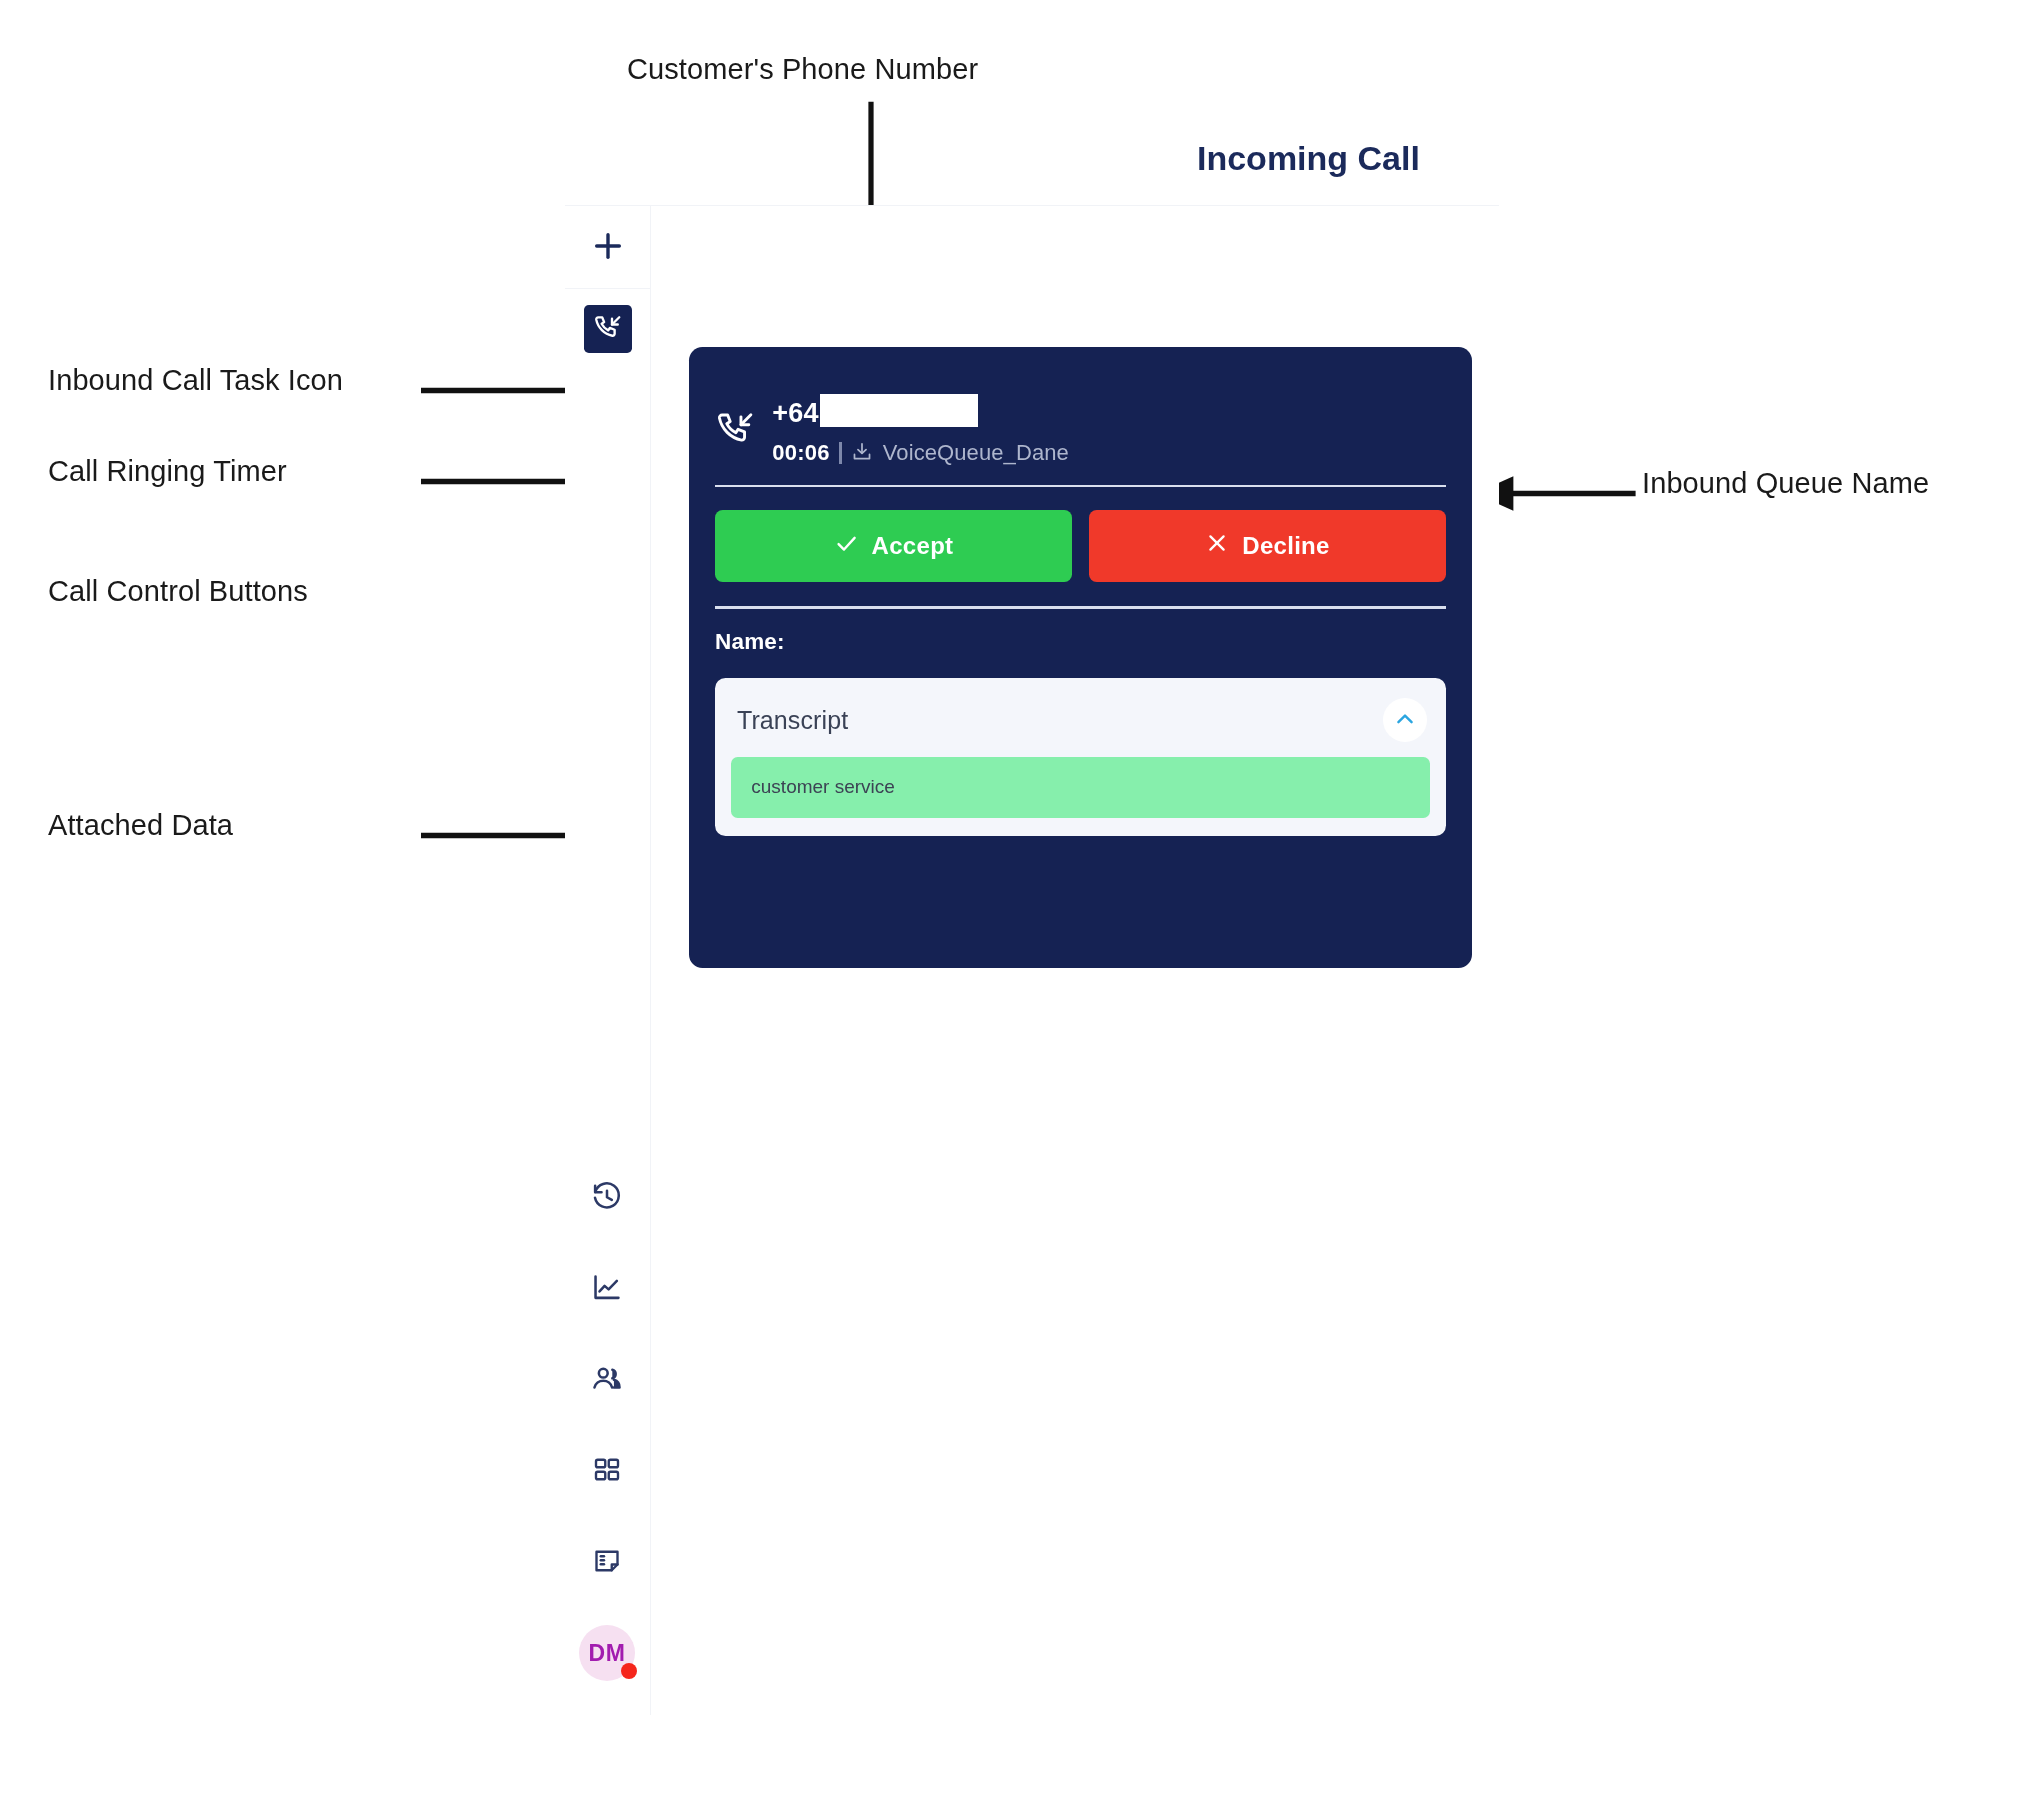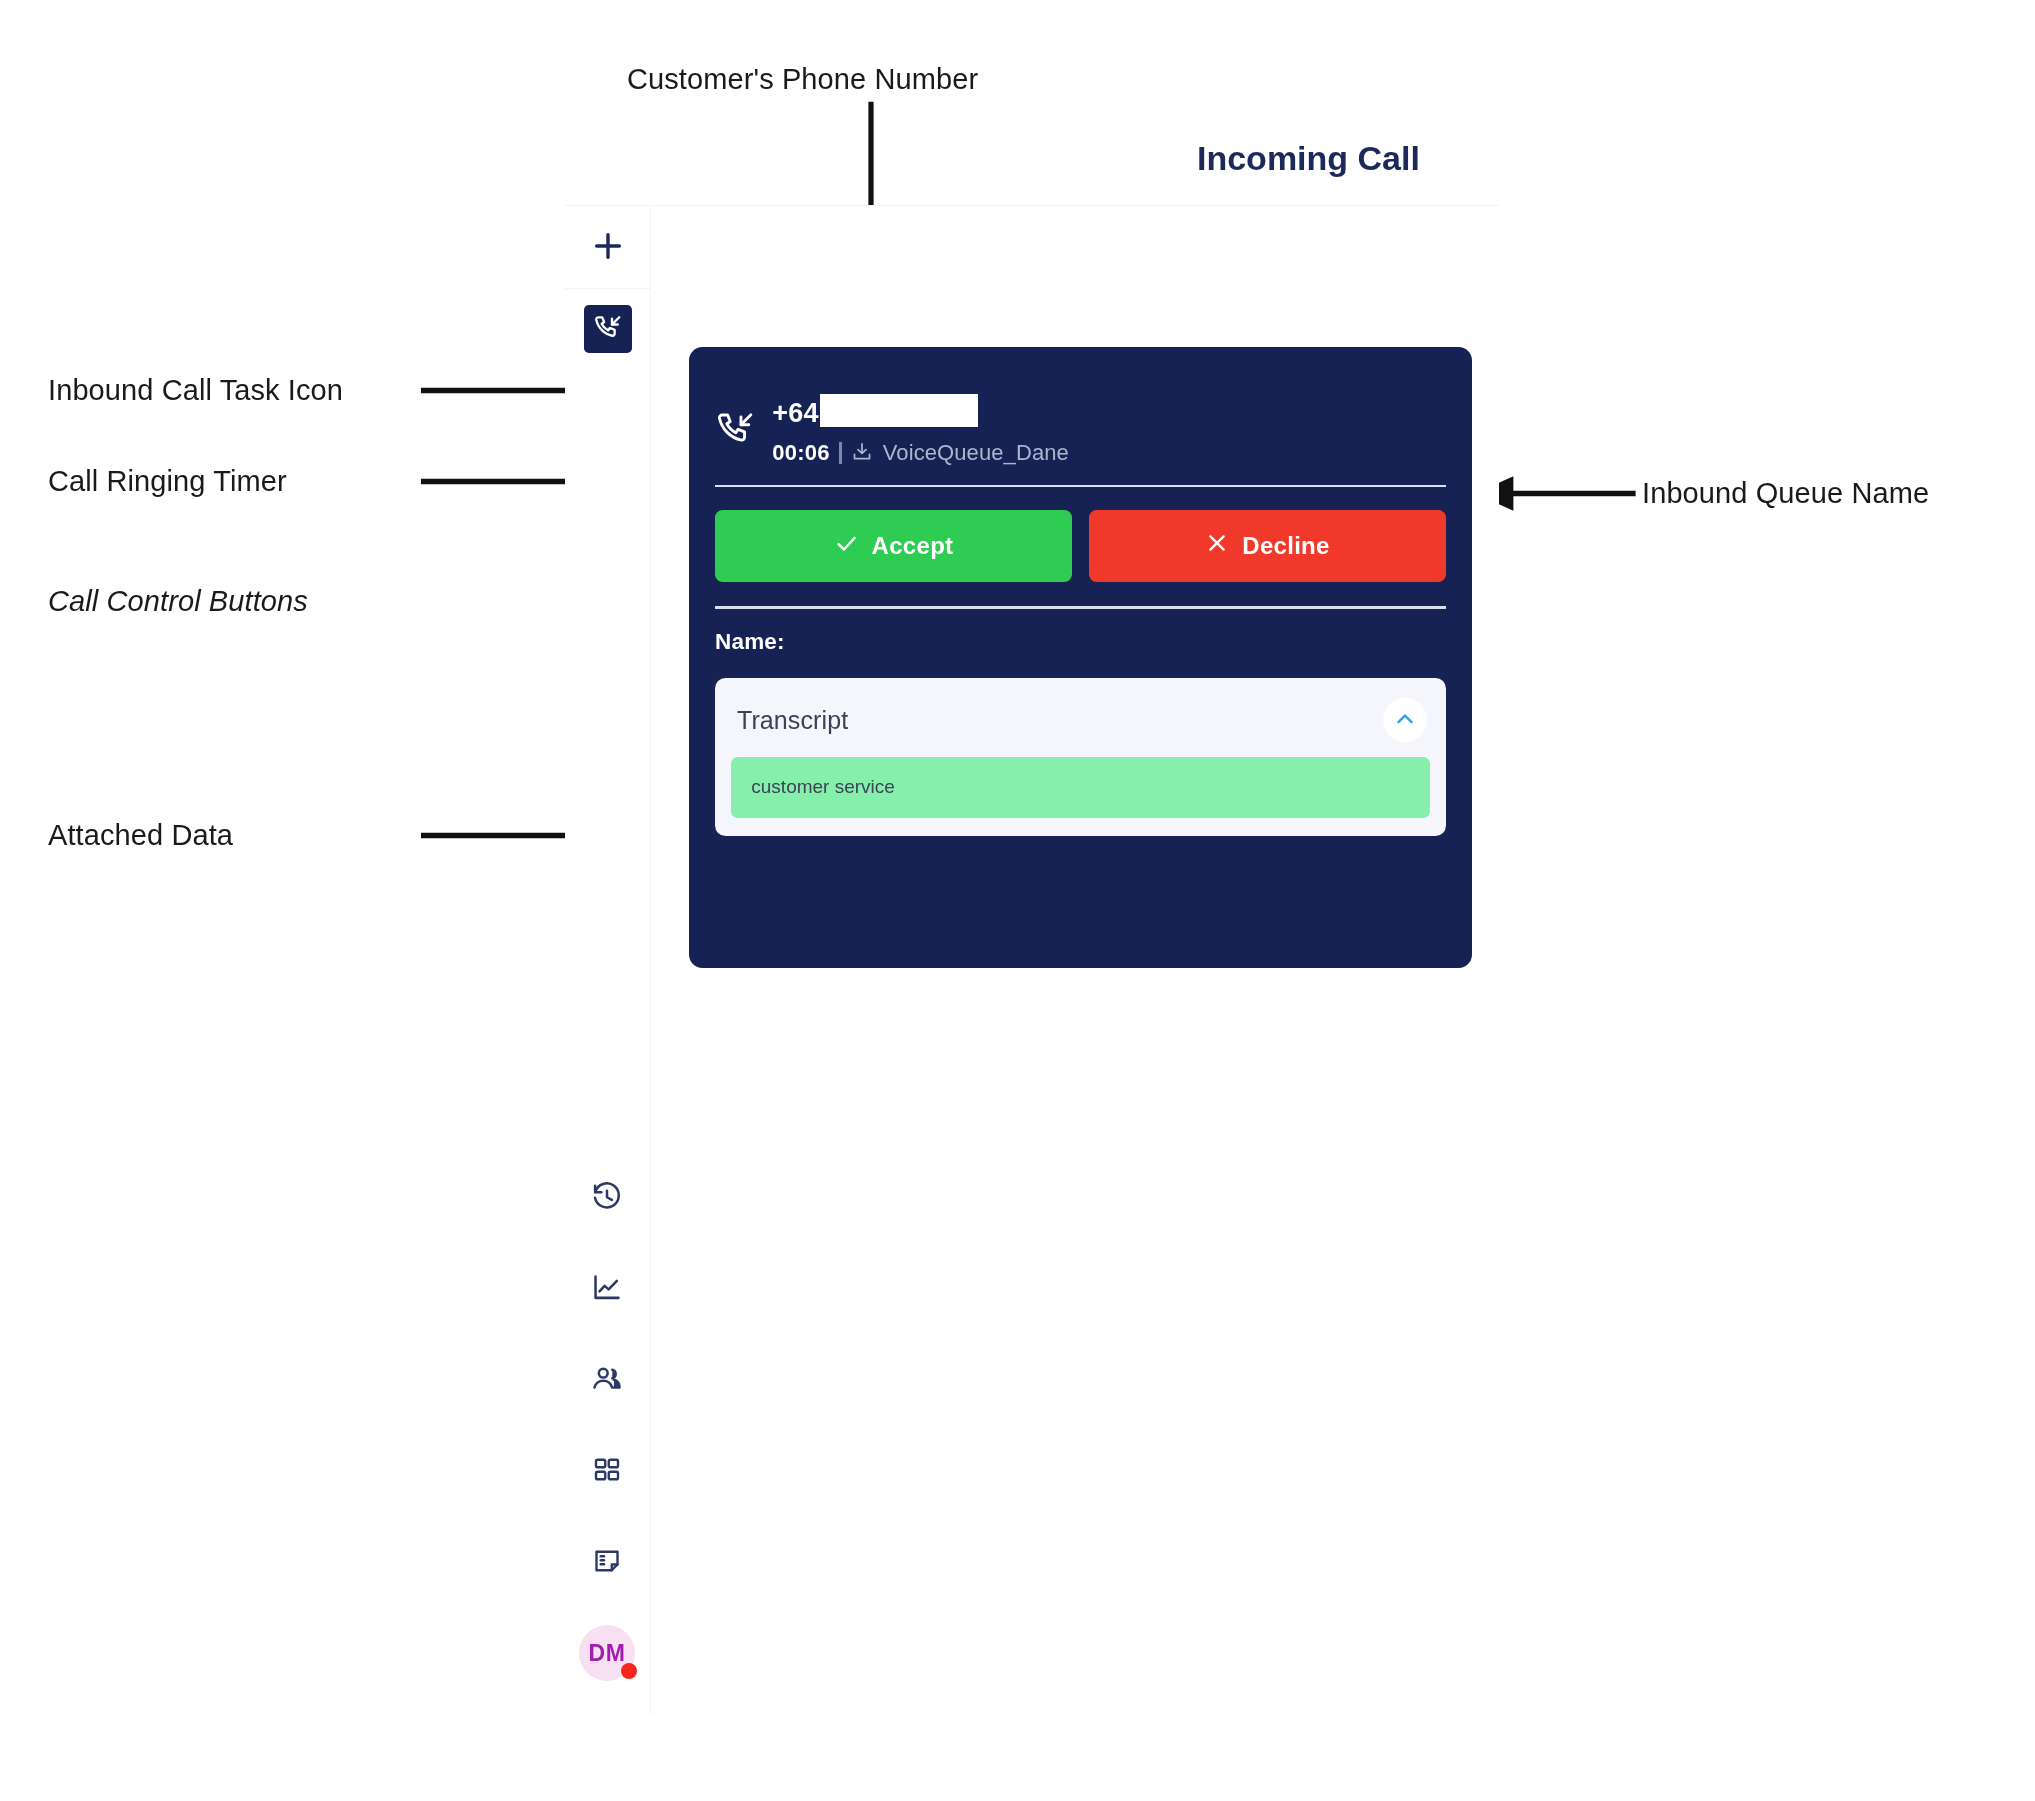--- a/index.html
+++ b/index.html
@@ -16,21 +16,20 @@
   }
 
   
   .anno-label {
     position: absolute;
     color: #1a1a1a;
     font-size: 29px;
     font-family: "Liberation Sans", sans-serif;
     white-space: nowrap;
     letter-spacing: 0.1px;
-    margin-top: 10px;
   }
   .anno-arrow {
     position: absolute;
   }
 
   
   #app-panel {
     position: absolute;
     left: 565px;
     top: 205px;
@@ -270,21 +269,21 @@
   <line x1="0" y1="55" x2="350" y2="55" stroke="#111" stroke-width="11"></line>
   <polygon points="425,55 345,19 345,91" fill="#111"></polygon>
 </svg>
 
 <div class="anno-label" style="left:48px; top:455px;">Call Ringing Timer</div>
 <svg class="anno-arrow" style="left:421px; top:455px;" width="220" height="53" viewBox="0 0 460 110">
   <line x1="0" y1="55" x2="380" y2="55" stroke="#111" stroke-width="11"></line>
   <polygon points="455,55 375,19 375,91" fill="#111"></polygon>
 </svg>
 
-<div class="anno-label" style="left:48px; top:575px;font-style:italic;">Call Control Buttons</div>
+<div class="anno-label" style="left:48px; top:575px;">Call Control Buttons</div>
 
 <div class="anno-label" style="left:48px; top:809px;">Attached Data</div>
 <svg class="anno-arrow" style="left:421px; top:809px;" width="220" height="53" viewBox="0 0 460 110">
   <line x1="0" y1="55" x2="380" y2="55" stroke="#111" stroke-width="11"></line>
   <polygon points="455,55 375,19 375,91" fill="#111"></polygon>
 </svg>
 
 <div class="anno-label" style="left:1642px; top:467px;">Inbound Queue Name</div>
 <svg class="anno-arrow" style="left:1475px; top:467px;" width="163" height="53" viewBox="0 0 340 110">
   <line x1="335" y1="55" x2="65" y2="55" stroke="#111" stroke-width="11"></line>

